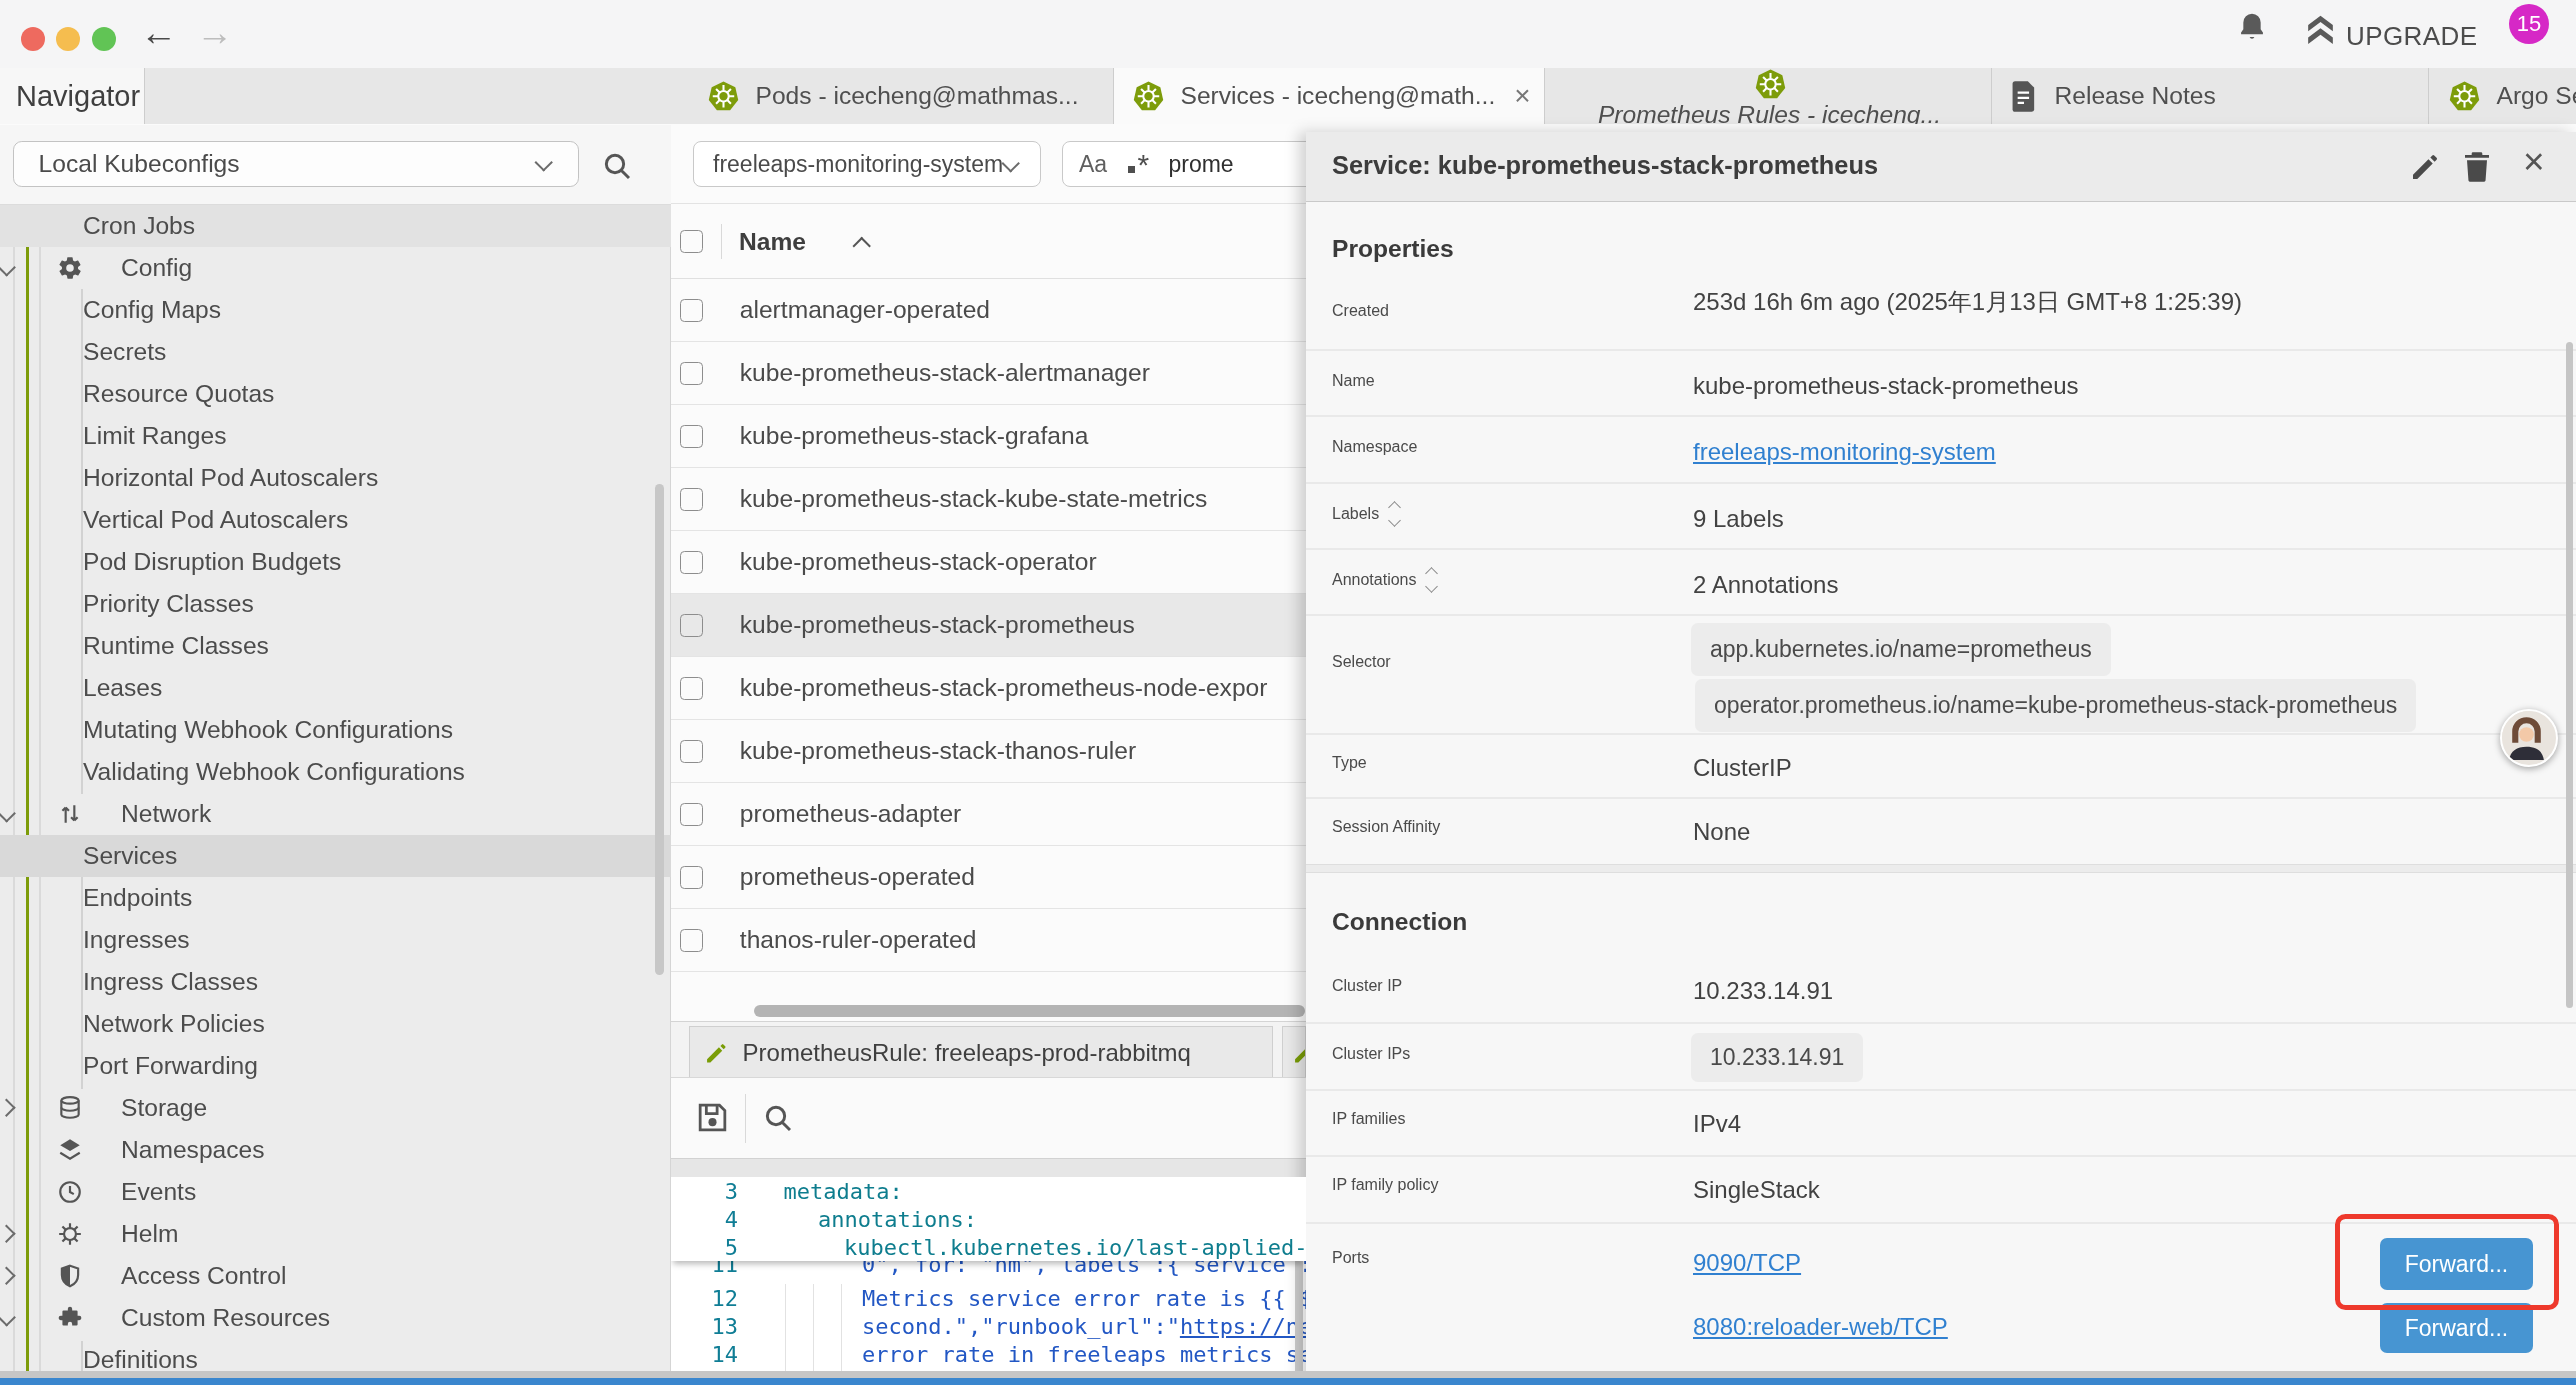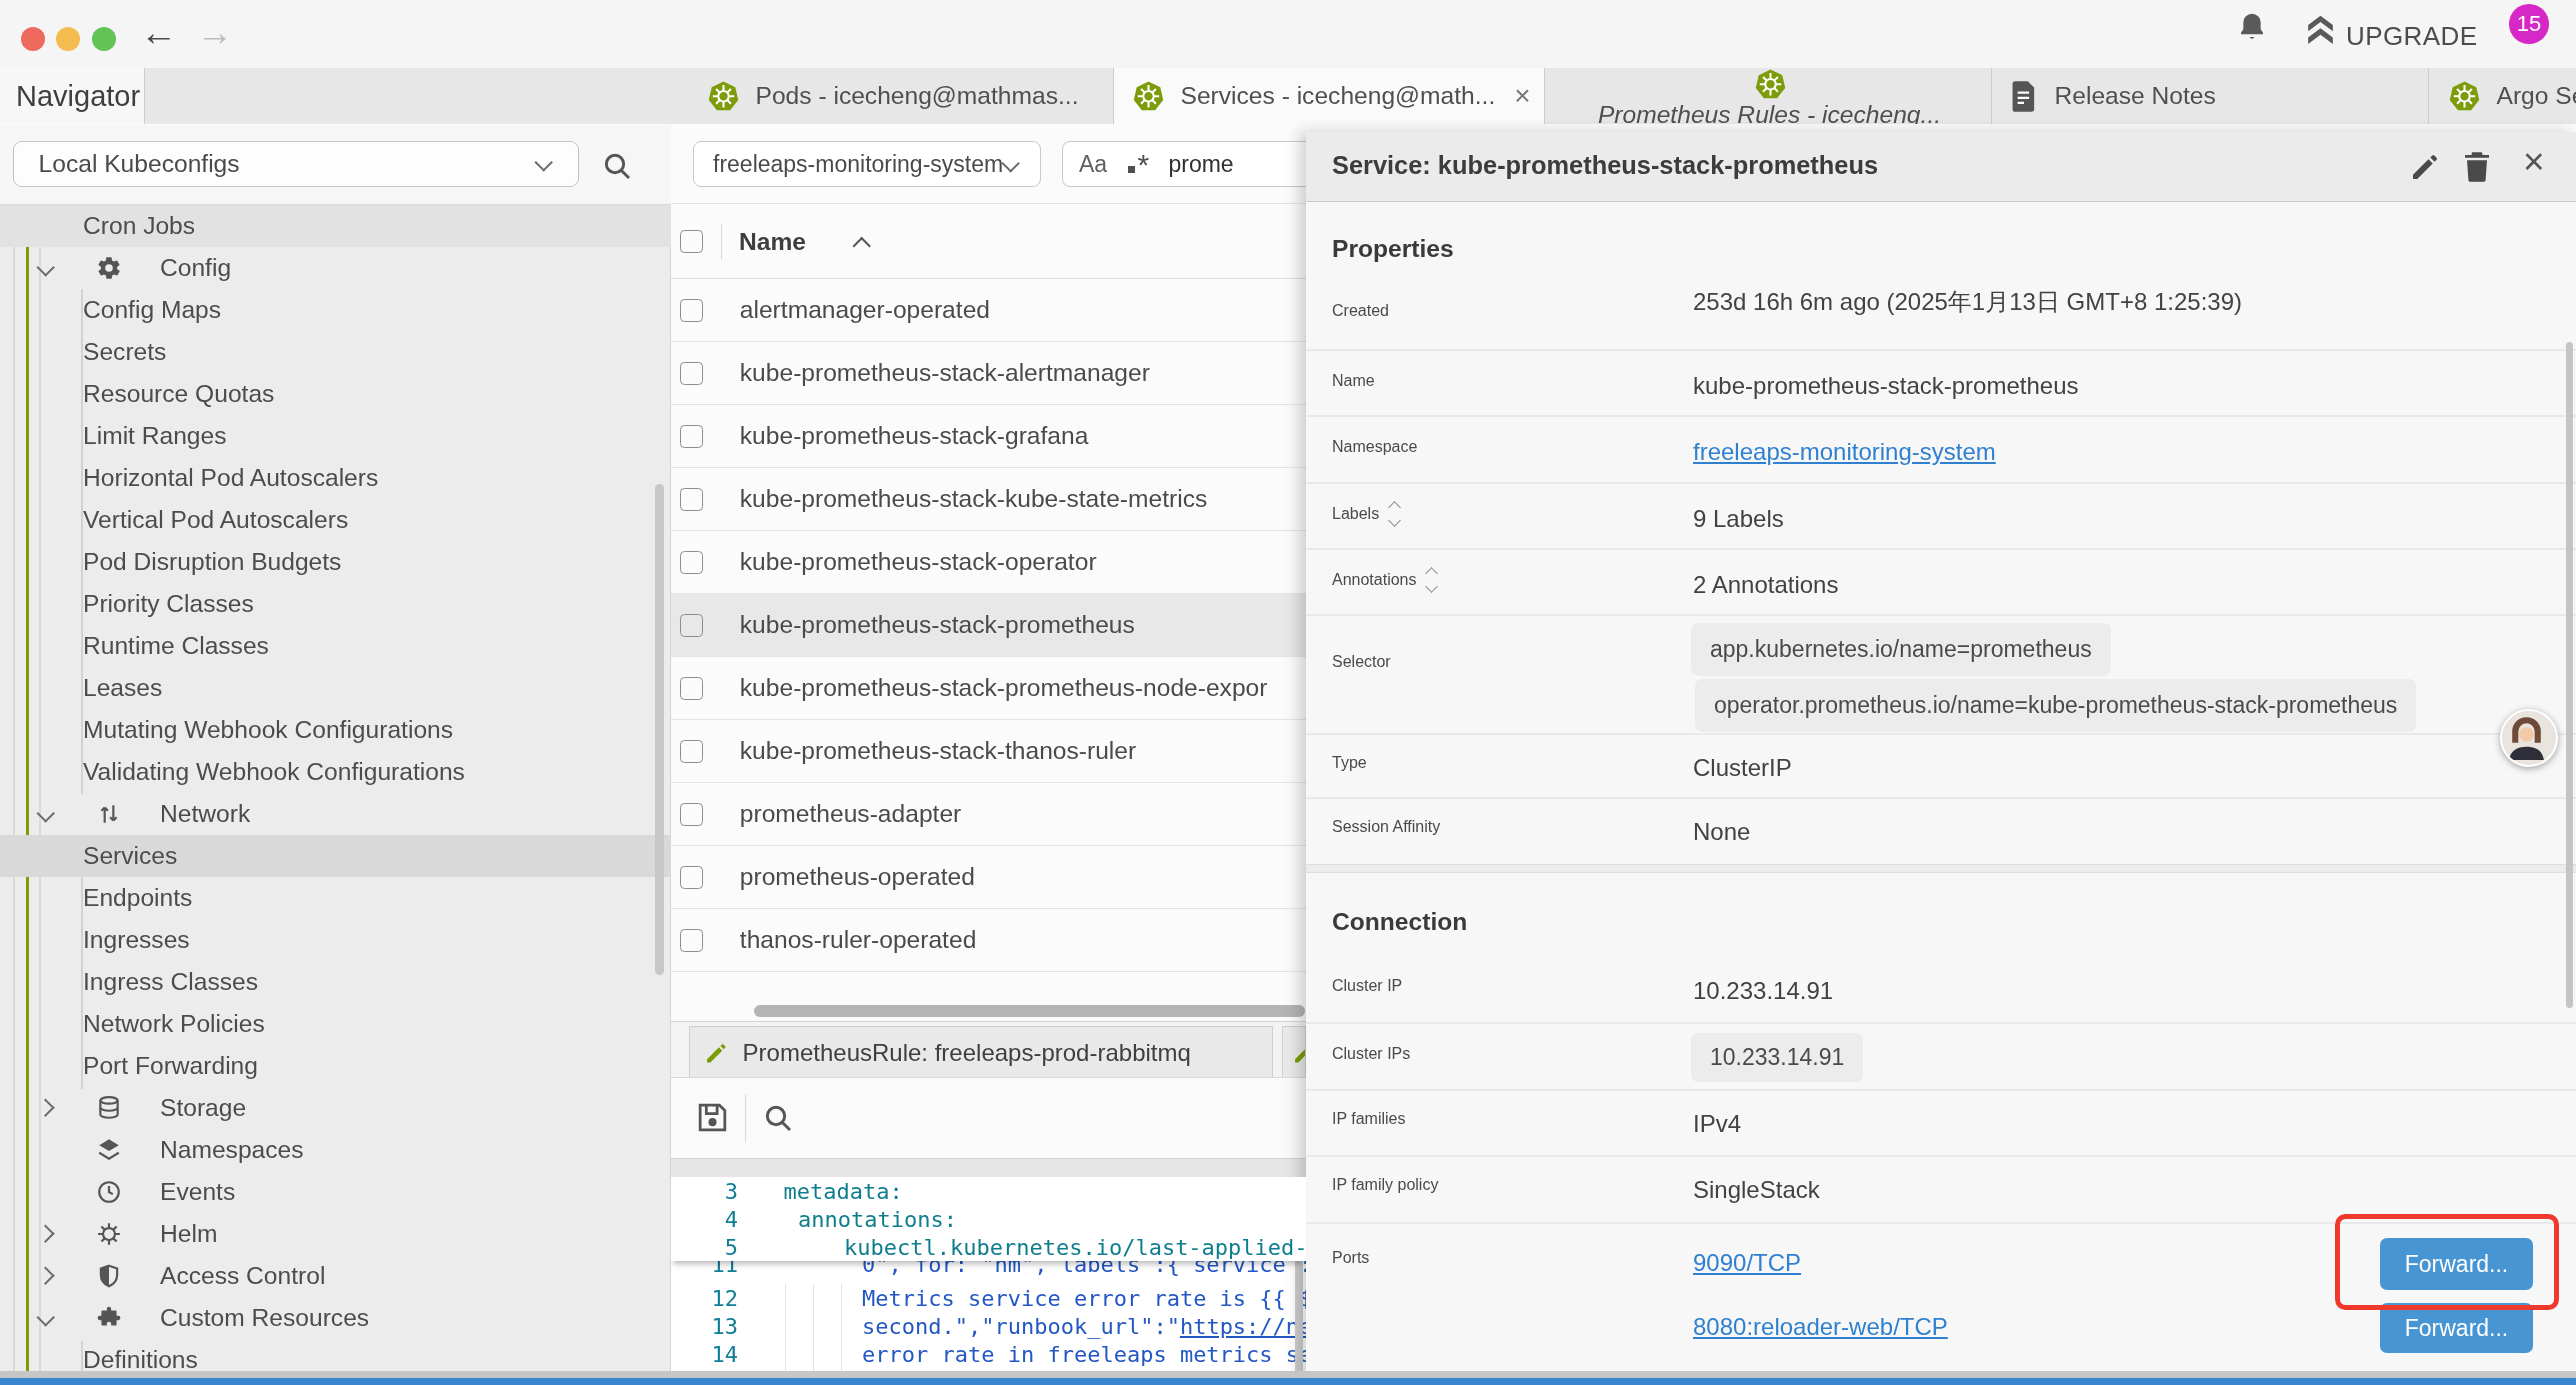--- a/index.html
+++ b/index.html
@@ -31,21 +31,21 @@
        border-radius:8.8px;background:#fdfdfd;display:flex;align-items:center;box-sizing:border-box;font-size:24.6px;color:#4a4a4a;}
   #kubeconfig-select .lbl{margin-left:24.6px;}
   .chev{display:inline-block;width:11.4px;height:11.4px;border-right:2.6px solid #6b6b6b;border-bottom:2.6px solid #6b6b6b;}
   .chev.down{transform:rotate(45deg);}
   .chev.right{transform:rotate(-45deg);}
   .chev.up{transform:rotate(225deg);}
   #kubeconfig-select .chev{position:absolute;right:28px;top:14px;}
   #tree{position:absolute;left:0;top:80px;width:671px;height:1181px;overflow:hidden;}
   .guide{position:absolute;top:0;width:1.8px;background:#dadada;}
   .trow{height:42px;display:flex;align-items:center;font-size:24.6px;color:#4c4c4c;position:relative;}
-  .trow.parent{padding-left:39px;gap:27px;}
+  .trow.parent{gap:27px;}
   .trow.child{padding-left:83px;}
   .trow .chevslot{width:30px;display:flex;align-items:center;}
   .trow .ticon{width:30px;height:26px;margin-right:7px;display:flex;align-items:center;}
   .trow.selected{background:#d9d9d9;}
   .trow.hovered{background:#e2e2e2;}
   #side-scroll{position:absolute;left:655px;top:359px;width:8.8px;height:491px;background:#c7c7c7;border-radius:4.4px;}
   
   #middle{left:671px;top:125px;width:635px;height:1261px;background:#fbfbfb;}
   #mid-header{position:absolute;left:0;top:0;width:635px;height:79px;border-bottom:0.9px solid #e3e3e3;box-sizing:border-box;background:#fbfbfb;}
   #ns-select{position:absolute;left:22px;top:16px;width:348px;height:46px;border:1.8px solid #c9c9c9;border-radius:8px;
@@ -485,21 +485,21 @@
       </span>
     </div>
     <div id="grayband"></div>
 
     <div id="editor">
       <span class="iguide" style="left:114px;"></span>
       <span class="iguide" style="left:142px;"></span>
       <span class="iguide" style="left:170px;"></span>
       <div id="sticky">
         <div class="cl"><span class="ln">3</span><span class="key" style="margin-left:24.6px;">metadata:</span></div>
-        <div class="cl"><span class="ln">4</span><span class="key" style="margin-left:39px;">annotations:</span></div>
+        <div class="cl"><span class="ln">4</span><span class="key" style="margin-left:59px;">annotations:</span></div>
         <div class="cl"><span class="ln">5</span><span class="key" style="margin-left:85px;">kubectl.kubernetes.io/last-applied-co</span></div>
       </div>
       <div id="clip11">
         <div class="cl"><span class="ln">11</span><span class="val" style="margin-left:103px;">0", for: "nm", labels :{ service : </span></div>
       </div>
       <div class="cl"><span class="ln">12</span><span class="val" style="margin-left:103px;">Metrics service error rate is {{ $va</span></div>
       <div class="cl"><span class="ln">13</span><span class="val" style="margin-left:103px;"><span>second.","runbook_url":"</span><span class="codelink">https://net</span></span></div>
       <div class="cl"><span class="ln">14</span><span class="val" style="margin-left:103px;">error rate in freeleaps metrics ser</span></div>
       <div id="ed-scroll"></div>
     </div>

